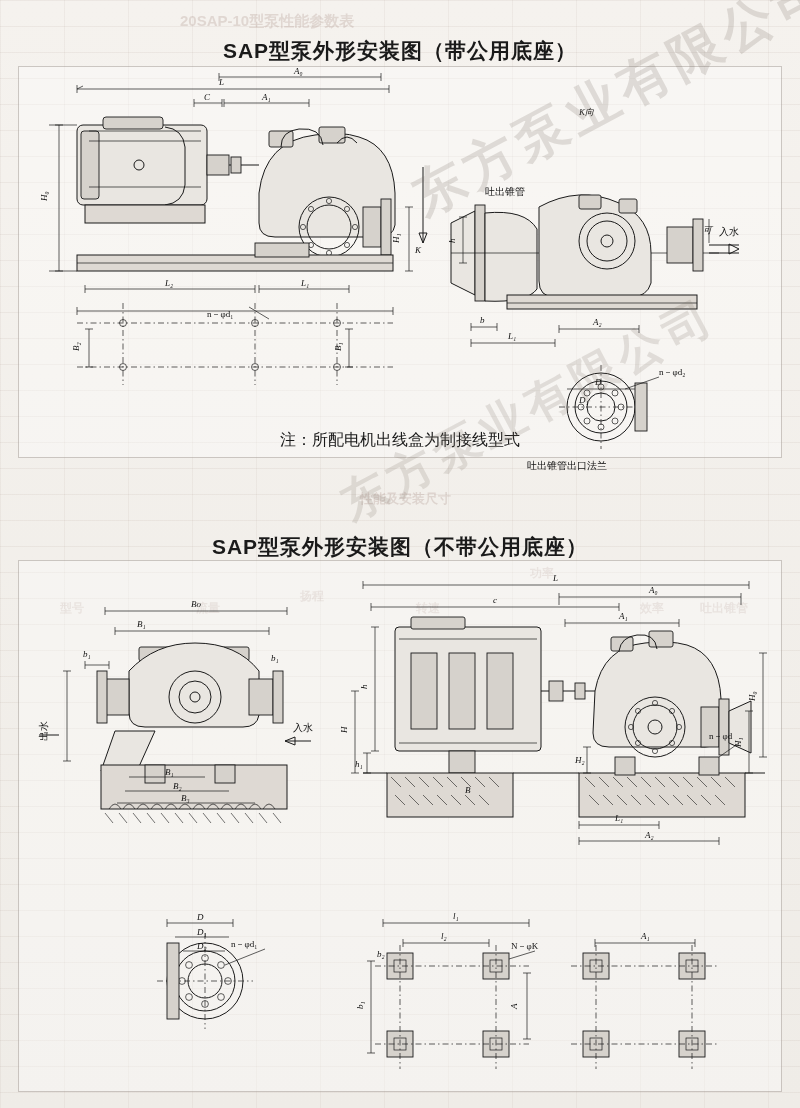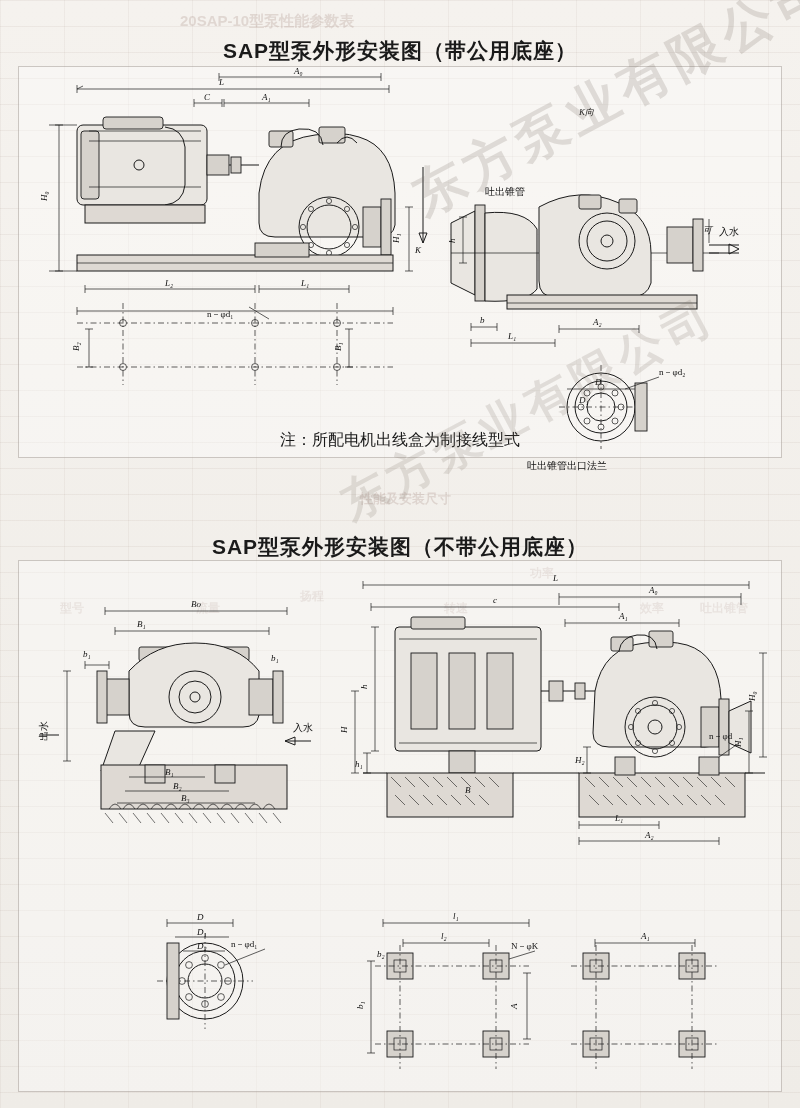--- a/index.html
+++ b/index.html
@@ -70,21 +70,21 @@
 </head>
 <body>
 
 <div class="page-bg"></div>
 
 <div class="ghost-text" style="left:180px;top:12px;font-size:15px;">20SAP-10型泵性能参数表</div>
 <div class="ghost-text" style="left:360px;top:490px;font-size:13px;font-family:Liberation Serif, serif;">性能及安装尺寸</div>
 <div class="ghost-text" style="left:60px;top:600px;font-family:Liberation Serif, serif;">型号</div>
 <div class="ghost-text" style="left:196px;top:600px;">流量</div>
 <div class="ghost-text" style="left:300px;top:588px;">扬程</div>
-<div class="ghost-text" style="left:444px;top:600px;font-family:Liberation Serif, serif;">转速</div>
+<div class="ghost-text" style="left:416px;top:600px;font-family:Liberation Serif, serif;">转速</div>
 <div class="ghost-text" style="left:530px;top:565px;">功率</div>
 <div class="ghost-text" style="left:640px;top:600px;">效率</div>
 <div class="ghost-text" style="left:700px;top:600px;">吐出锥管</div>
 
 <h1 class="title" id="title1">SAP型泵外形安装图（带公用底座）</h1>
 
 <div class="panel" id="panel1">
   <svg width="764" height="390" viewBox="0 0 764 390">
 
     <g>

